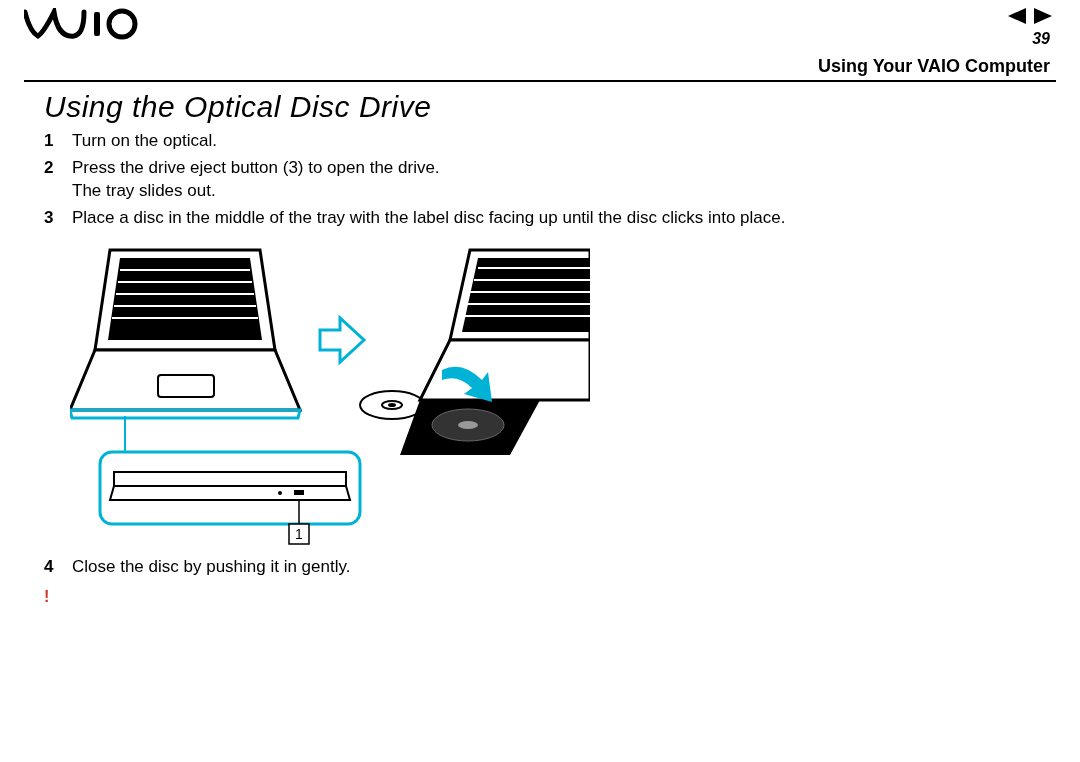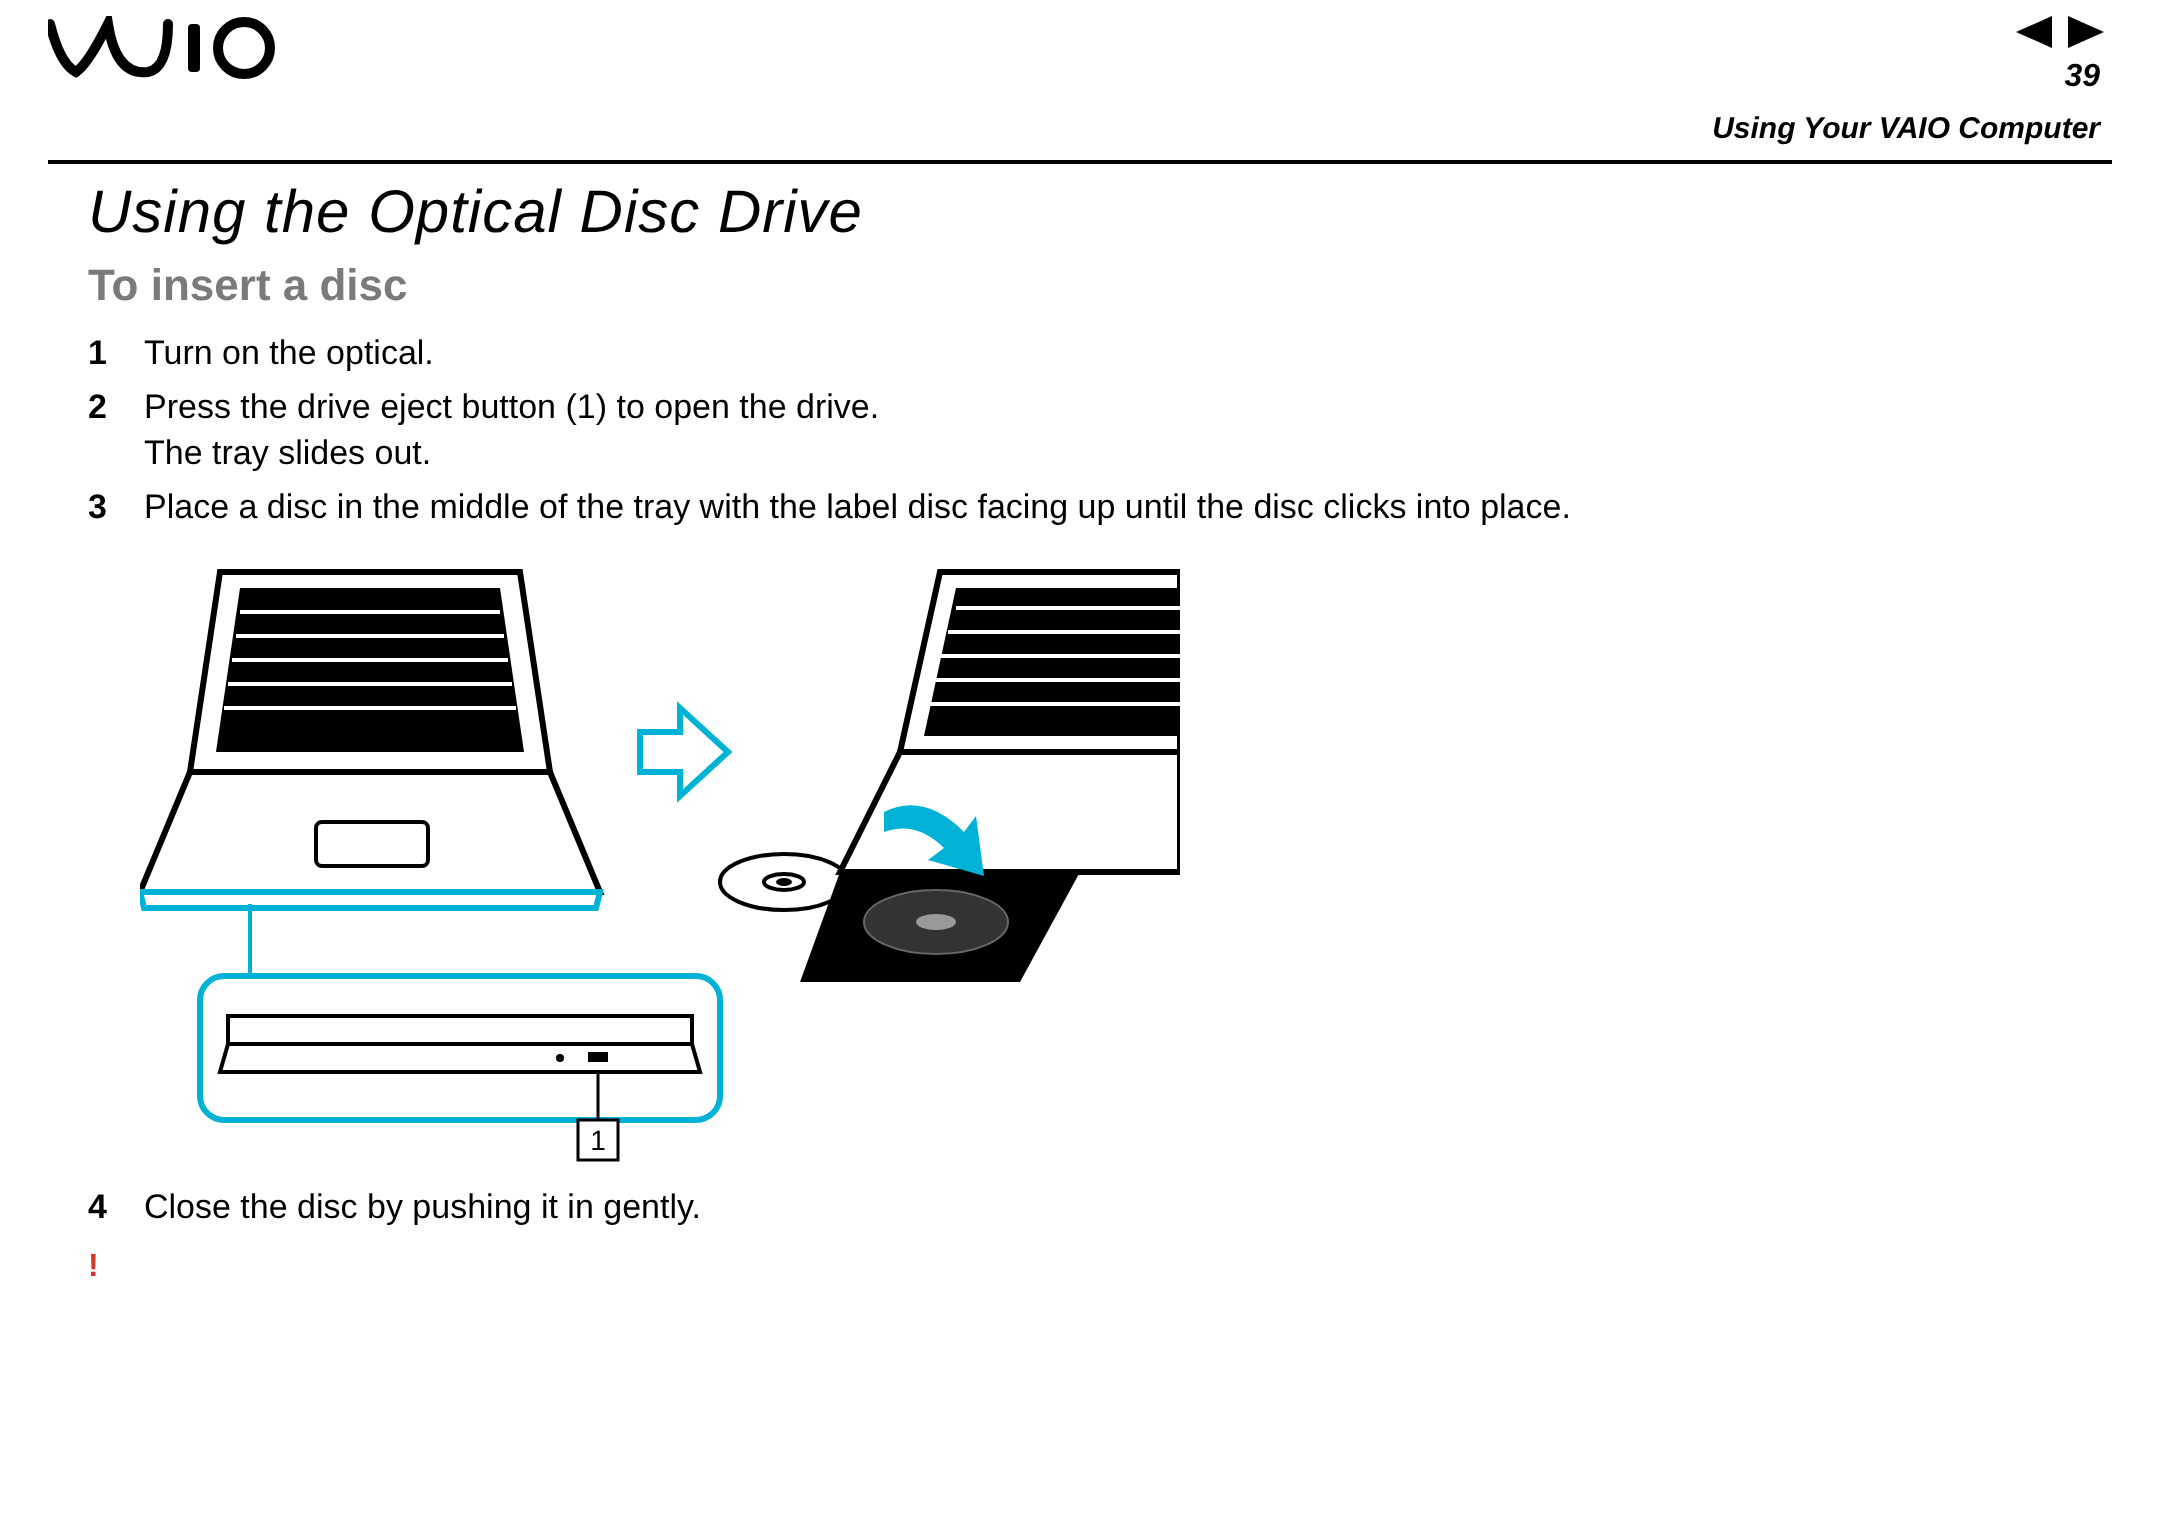--- a/index.html
+++ b/index.html
@@ -3,21 +3,21 @@
 <meta charset="utf-8">
 <style>
   * { box-sizing: border-box; margin: 0; padding: 0; }
   html, body { width: 1080px; height: 762px; background: #fff; font-family: Arial, Helvetica, sans-serif; color: #000; }
   .page { width: 1080px; height: 762px; position: relative; }
   .topbar { position: relative; height: 66px; padding: 10px 28px 0 24px; }
   .logo { position: absolute; left: 24px; top: 8px; }
   .nav-arrows { position: absolute; right: 28px; top: 8px; display: flex; gap: 8px; }
   .nav-arrows svg { display: block; }
   .page-number { position: absolute; right: 30px; top: 30px; font-style: italic; font-weight: bold; font-size: 16px; }
-  .breadcrumb { position: absolute; right: 30px; top: 56px; font-style: italic; font-weight: bold; font-size: 15px; text-align: right; }
+  .breadcrumb { position: absolute; right: 30px; top: 56px; font-weight: bold; font-size: 18px; text-align: right; }
   .hr { position: absolute; left: 24px; right: 24px; top: 80px; height: 2px; background: #000; }
   .content { position: absolute; left: 44px; right: 24px; top: 90px; }
   .title { font-size: 30px; font-style: italic; font-weight: 400; letter-spacing: .5px; margin-bottom: 6px; }
   .intro { font-size: 17px; margin-bottom: 16px; }
   .subhead { font-size: 22px; color: #7a7a7a; margin-bottom: 10px; }
   .steps { font-size: 17px; }
   .step-row { display: flex; gap: 14px; margin-bottom: 4px; line-height: 1.35; }
   .step-num { width: 14px; font-weight: bold; flex: 0 0 14px; }
   .step-text { flex: 1 1 auto; }
   .illustration { margin: 10px 0 2px 26px; }
@@ -54,30 +54,29 @@
       </span>
     </div>
     <div class="page-number">39</div>
     <div class="breadcrumb">Using Your VAIO Computer</div>
   </div>
 
   <div class="hr"></div>
 
   <div class="content">
     <h1 class="title">Using the Optical Disc Drive</h1>
-    <h2 class="subhead">To insert a disc</h2>
 
     <div class="steps">
       <div class="step-row">
         <div class="step-num">1</div>
         <div class="step-text">Turn on the optical.</div>
       </div>
       <div class="step-row">
         <div class="step-num">2</div>
-        <div class="step-text" style="white-space:pre-line">Press the drive eject button (1) to open the drive.
+        <div class="step-text" style="white-space:pre-line">Press the drive eject button (3) to open the drive.
 The tray slides out.</div>
       </div>
       <div class="step-row">
         <div class="step-num">3</div>
         <div class="step-text">Place a disc in the middle of the tray with the label disc facing up until the disc clicks into place.</div>
       </div>
     </div>
 
     <div class="illustration">
       <svg width="520" height="310" viewBox="0 0 520 310">

